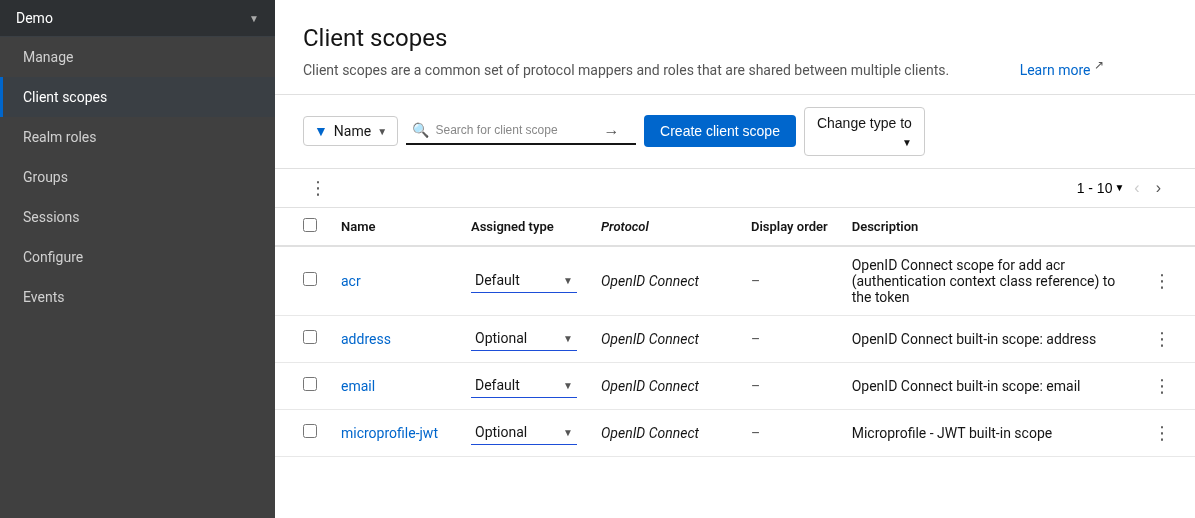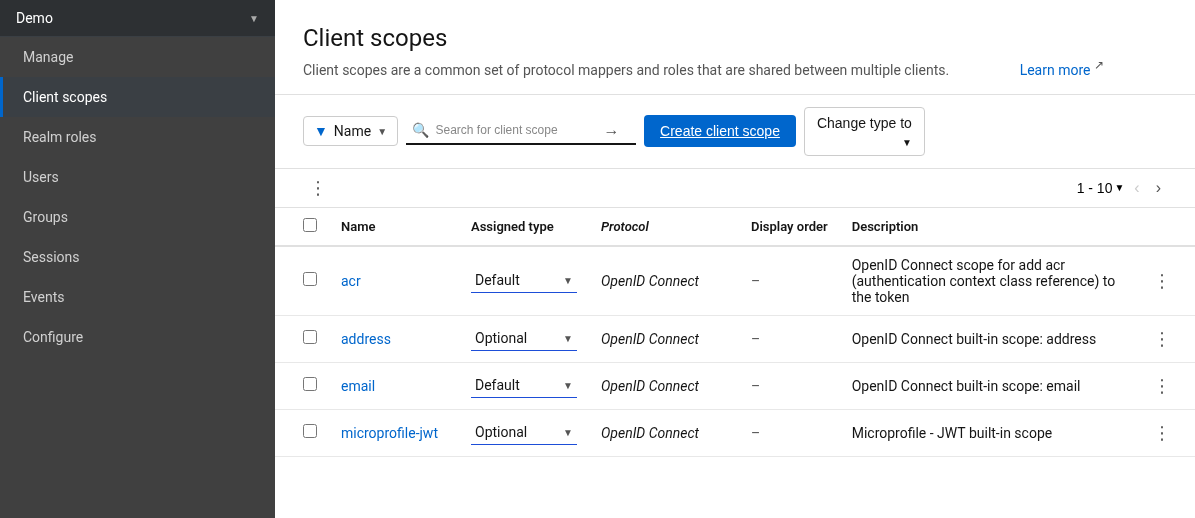--- a/index.html
+++ b/index.html
@@ -118,21 +118,20 @@
     }
     .btn-primary {
       background: #0066cc;
       color: #fff;
       border: none;
       border-radius: 4px;
       padding: 8px 16px;
       font-size: 14px;
       cursor: pointer;
       white-space: nowrap;
-      text-decoration: underline;
     }
     .btn-secondary {
       display: flex;
       align-items: flex-end;
       gap: 6px;
       background: #fff;
       color: #151515;
       border: 1px solid #ccc;
       border-radius: 4px;
       padding: 7px 12px;
@@ -261,25 +260,24 @@
 <nav class="sidebar">
   <div class="sidebar-dropdown">
     <span>Demo</span>
     <span class="chevron">▼</span>
   </div>
   <div id="sidebar-nav">
 
   <div class="sidebar-nav-item">Manage</div>
       <div class="sidebar-nav-item active">Client scopes</div>
       <div class="sidebar-nav-item">Realm roles</div>
-      <div class="sidebar-nav-item">Users</div>
       <div class="sidebar-nav-item">Groups</div>
       <div class="sidebar-nav-item">Sessions</div>
+      <div class="sidebar-nav-item">Configure</div>
       <div class="sidebar-nav-item">Events</div>
-      <div class="sidebar-nav-item">Configure</div>
     </div>
 </nav>
 
 <main class="main">
 
   <div class="page-header">
     <h1 class="page-title">Client scopes</h1>
     <p class="page-subtitle">
       <span>Client scopes are a common set of protocol mappers and roles that are shared between multiple clients.</span>
       <a href="#">Learn more</a>

